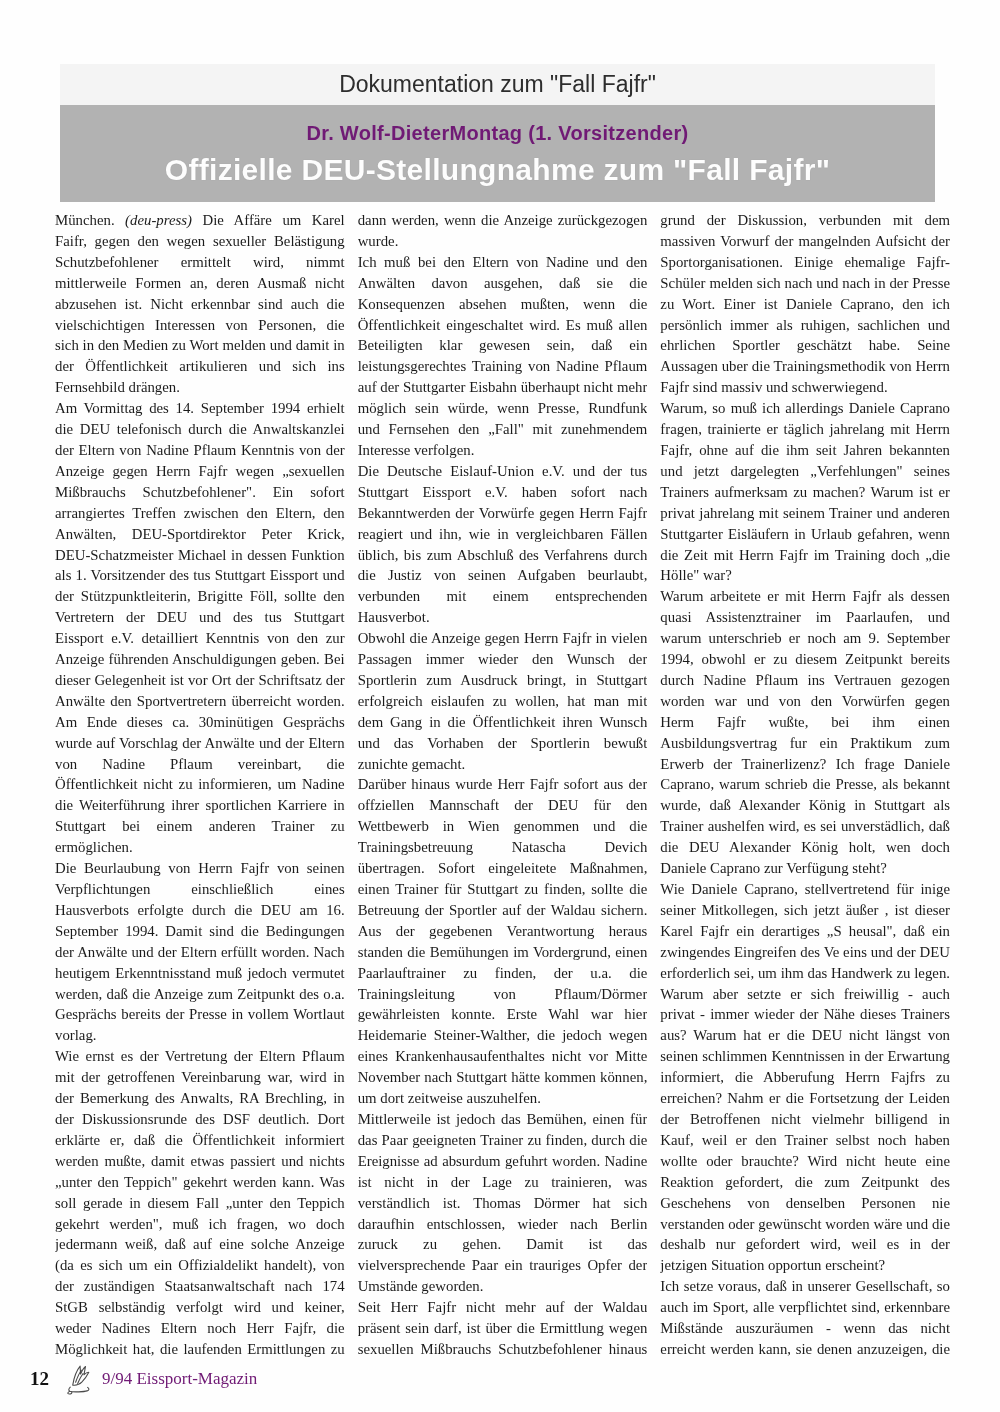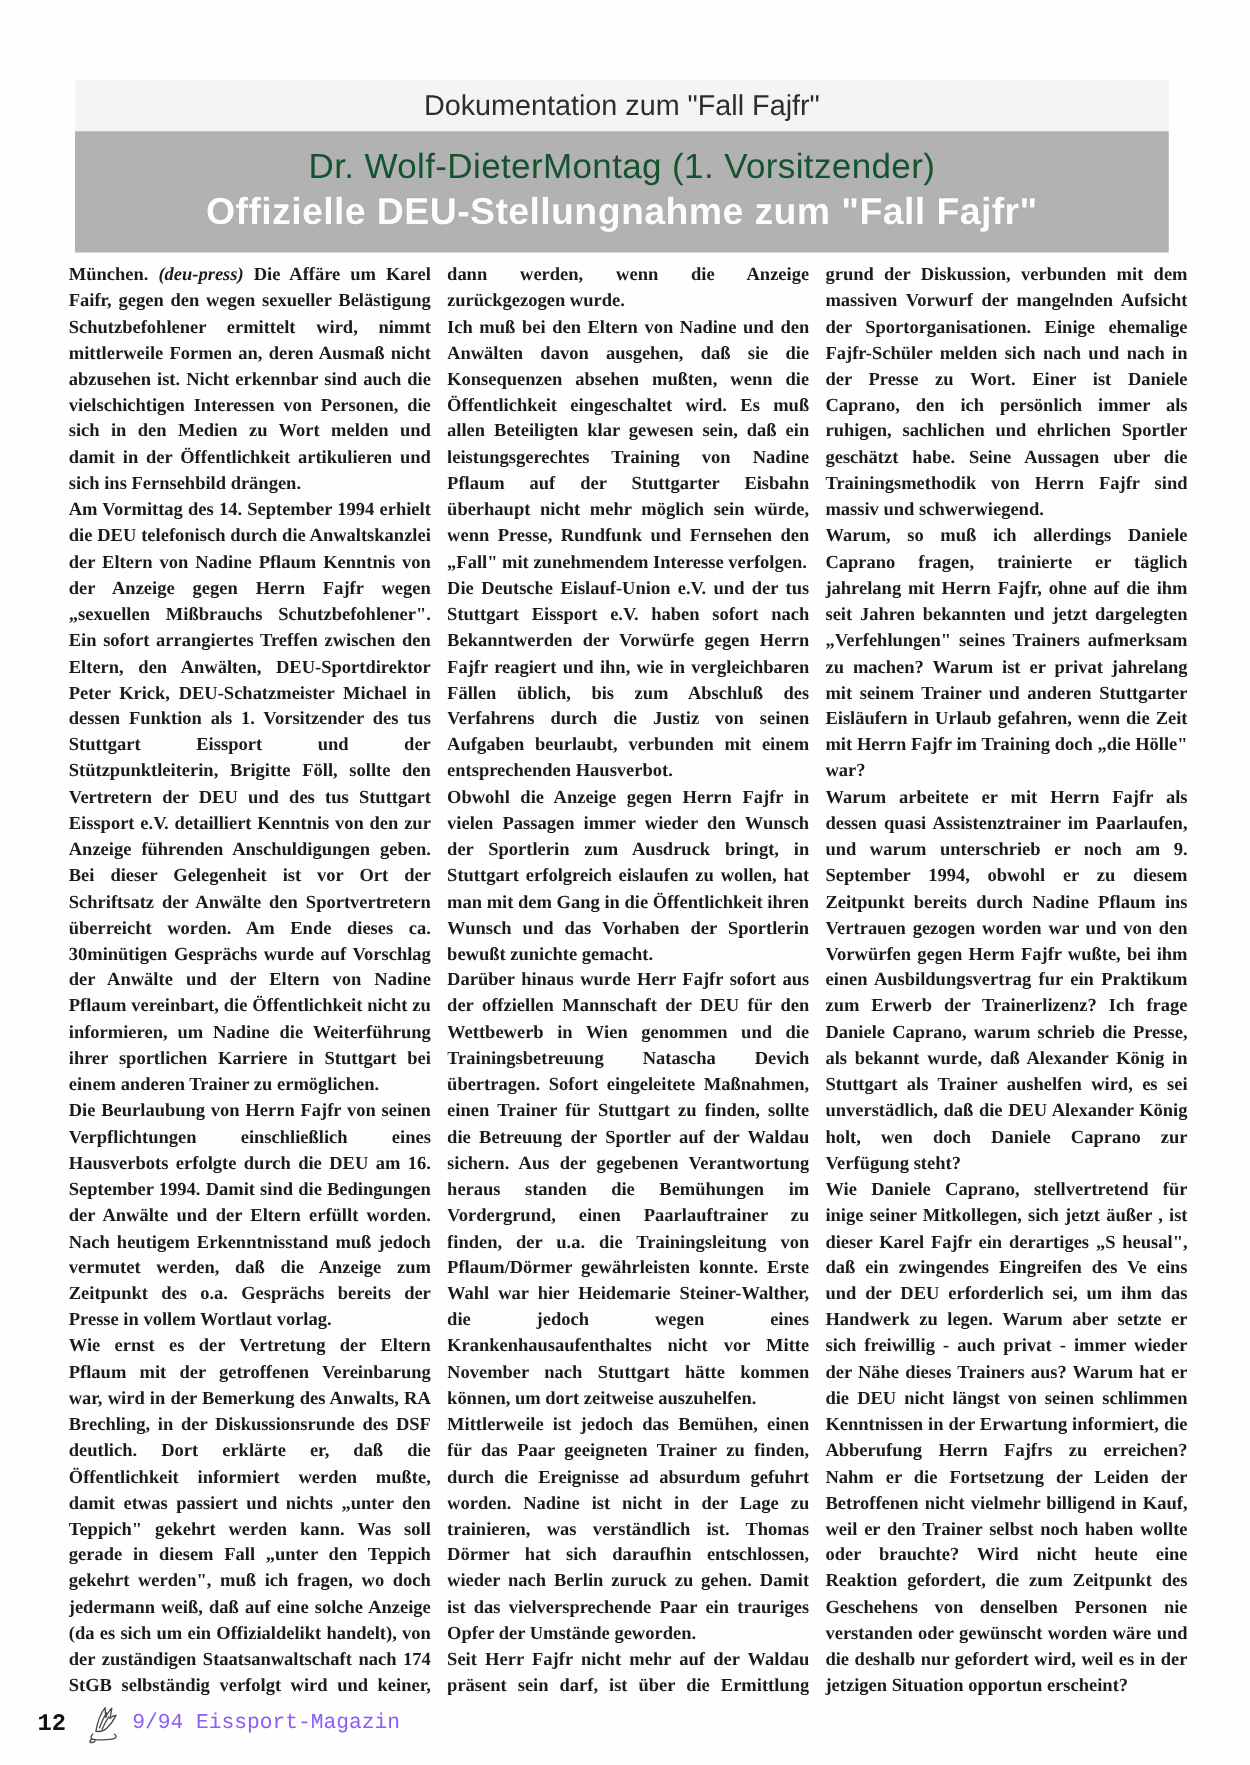--- a/index.html
+++ b/index.html
@@ -20,54 +20,53 @@
     font-family:"Liberation Sans", sans-serif;
     font-size:23px;color:#2d2d2d;
   }
   .band{
     background:#b2b2b2;
     text-align:center;
     padding:11px 0 15px 0;
   }
   .band .title{
     font-family:"Liberation Sans", sans-serif;
-    font-weight:normal;font-size:28px;color:#14532d;
+    font-weight:bold;font-size:20px;color:#701a75;
     letter-spacing:.3px;line-height:34px;
   }
   .band .subtitle{
     font-family:"Liberation Sans", sans-serif;
     font-weight:bold;font-size:30px;color:#fdfdfd;
     letter-spacing:.3px;line-height:34px;margin-top:3px;
     text-shadow:0 0 1px #9a9a9a;
   }
   
   .columns{
     position:absolute;left:55px;top:210px;
     width:895px;height:1152px;
     display:flex;gap:13px;
   }
   .col{
     flex:1;
     overflow:hidden;
     text-align:justify;
     font-size:14.8px;line-height:20.9px;color:#1b1b1b;
     hyphens:auto;
-    font-weight:bold;
   }
   .col p{margin:0;}
   .it{font-style:italic;}
   
   .footer{
     position:absolute;left:30px;bottom:16px;
     display:flex;align-items:center;gap:7px;
-    font-family:Liberation Mono, monospace;
+    font-family:Liberation Serif, serif;
   }
   .page-num{font-weight:bold;font-size:19px;color:#111;margin-right:6px;}
   .logo{width:33px;height:35px;display:inline-block;}
-  .mag{font-size:17px;color:#8b5cf6;}
+  .mag{font-size:17px;color:#701a75;}
 </style>
 </head>
 <body>
 
 <div class="page">
 
   <div class="header">
     <div class="kicker">
         <span>Dokumentation zum "Fall Fajfr"</span>
       </div>

